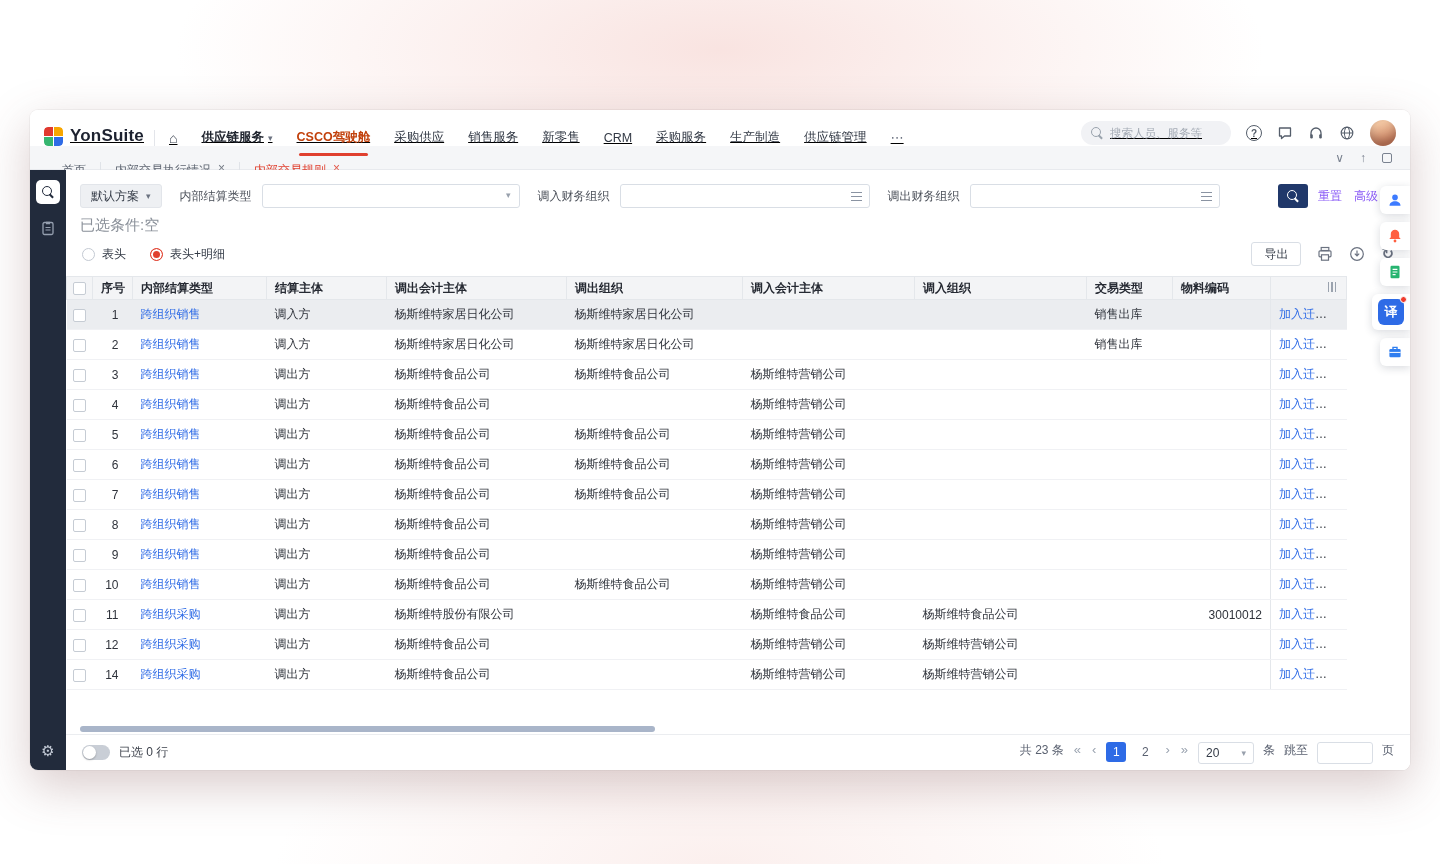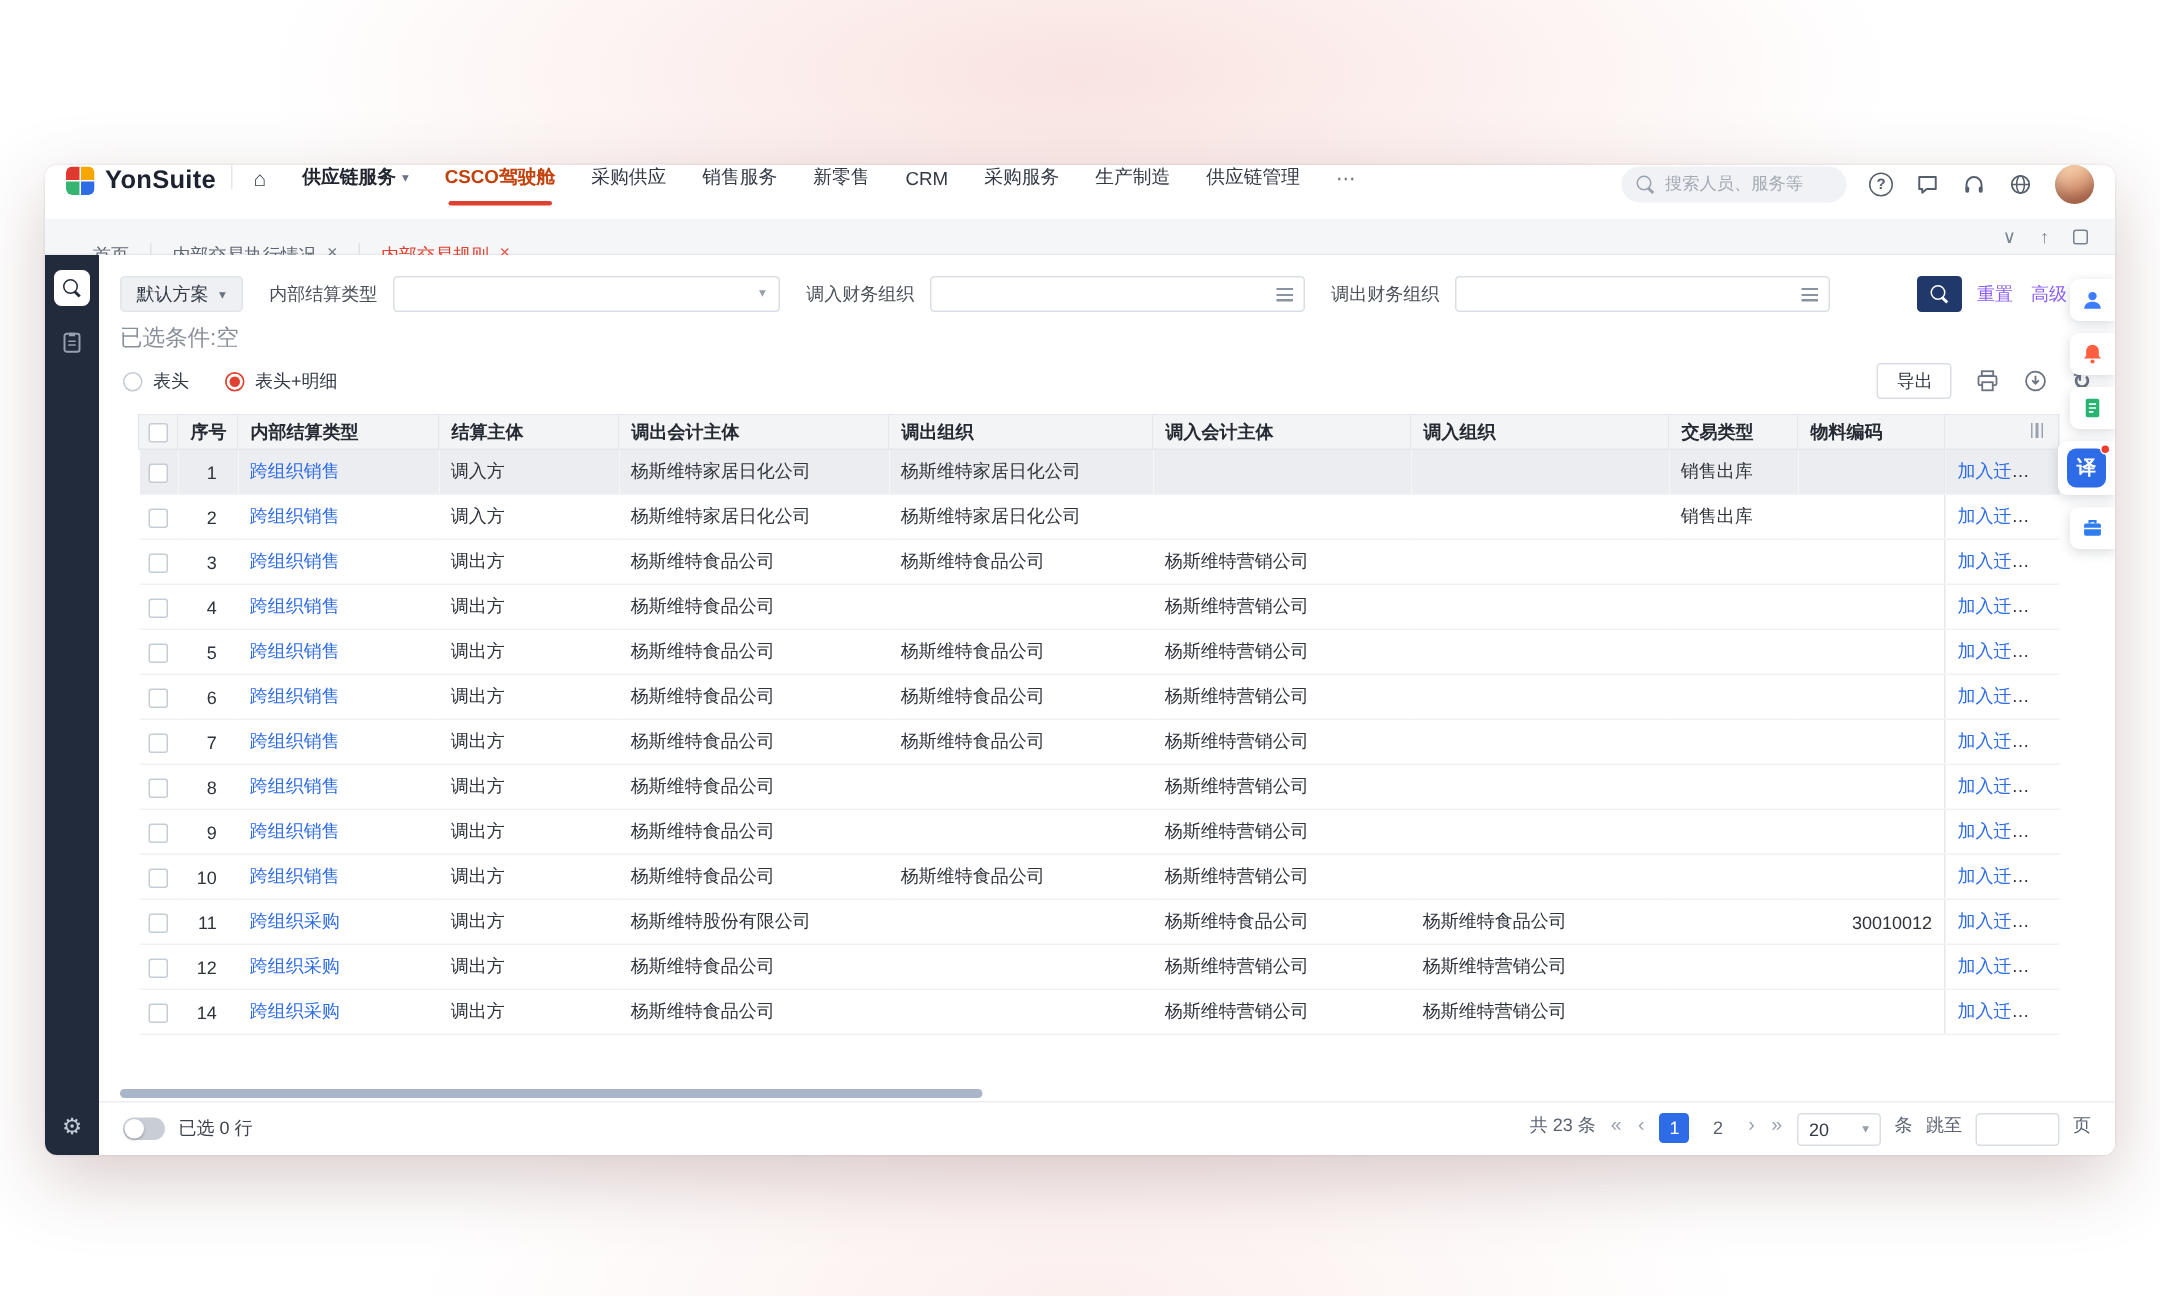--- a/index.html
+++ b/index.html
@@ -9,21 +9,21 @@
   .glow-top { position:absolute; left:50%; top:-140px; transform:translateX(-50%); width:1100px; height:380px;
     background:radial-gradient(ellipse at center, rgba(244,205,200,.55) 0%, rgba(244,205,200,0) 70%); pointer-events:none;}
   .glow-bottom { position:absolute; left:50%; bottom:-160px; transform:translateX(-50%); width:900px; height:320px;
     background:radial-gradient(ellipse at center, rgba(244,210,205,.35) 0%, rgba(244,210,205,0) 70%); pointer-events:none;}
 
   .app-window { position:absolute; left:30px; top:110px; width:1380px; height:660px; background:#fff;
     border-radius:8px; box-shadow:0 16px 48px rgba(120,70,70,.28), 0 0 0 1px rgba(0,0,0,.04);
     display:flex; flex-direction:column; overflow:hidden; }
 
   
-  .topbar { height:36px; flex:0 0 36px; display:flex; align-items:flex-start; padding:0 14px; gap:10px; background:#fff; }
+  .topbar { height:36px; flex:0 0 36px; display:flex; align-items:flex-end; padding:0 14px; gap:10px; background:#fff;text-decoration:underline; }
   .logo { display:flex; align-items:center; gap:7px; }
   .logo-mark { width:19px; height:19px; display:grid; grid-template-columns:9px 9px; grid-template-rows:9px 9px; gap:1px; border-radius:4px; overflow:hidden;}
   .logo-mark span:nth-child(1){background:#e0392f; border-top-left-radius:4px;}
   .logo-mark span:nth-child(2){background:#f7a600; border-top-right-radius:4px;}
   .logo-mark span:nth-child(3){background:#35b56f; border-bottom-left-radius:4px;}
   .logo-mark span:nth-child(4){background:#2e6be6; border-bottom-right-radius:4px;}
   .logo-text { font-size:17px; font-weight:bold; color:#1d2230; letter-spacing:.2px; }
   .v-divider { width:1px; height:16px; background:#e3e5ea; }
   .topnav { display:flex; align-items:center; gap:24px; font-size:12.5px; color:#333a46; margin-left:4px; white-space:nowrap; }
   .home-glyph { font-size:14px; color:#3a4250; }
@@ -81,21 +81,21 @@
   .toolbar-row { flex:0 0 36px; display:flex; align-items:center; padding:4px 16px 10px 16px; font-size:12px; color:#333a46;}
   .radio { display:flex; align-items:center; gap:7px; margin-right:24px; cursor:pointer;}
   .radio-dot { width:13px; height:13px; border:1px solid #c3c9d2; border-radius:50%; background:#fff; }
   .radio.checked .radio-dot { border:1px solid #e0402f; background:#e0402f; box-shadow:inset 0 0 0 2px #fff; }
   .toolbar-right { margin-left:auto; display:flex; align-items:center; gap:16px; color:#6b7280;}
   .export-btn { height:24px; padding:0 12px; border:1px solid #d9dee5; border-radius:3px; background:#fff; color:#333a46; cursor:pointer; display:flex; align-items:center;}
   .tool-icon { display:flex; align-items:center; justify-content:center; cursor:pointer; color:#6b7280;}
   .refresh-glyph { font-size:15px; font-weight:bold; }
 
   
-  .table-viewport { flex:1; min-height:0; overflow:hidden; padding:0 26px; }
+  .table-viewport { flex:1; min-height:0; overflow:hidden; padding:0 0; }
   table { border-collapse:collapse; table-layout:fixed; width:1280px; font-size:12px; color:#2f333b; }
   thead th { height:23px; background:#f3f4f6; border:1px solid #e4e7eb; border-left:0; font-weight:bold; text-align:left; padding:0 8px; color:#262a33; white-space:nowrap; overflow:hidden;}
   thead th:first-child { border-left:1px solid #e4e7eb; }
   tbody td { height:30px; border-bottom:1px solid #f0f1f4; padding:0 8px; white-space:nowrap; overflow:hidden; text-overflow:ellipsis; background:#fff;}
   tr.hl td { background:#ebedf0; }
   .c-check { width:26px; text-align:center; padding:0 !important; }
   .c-no { text-align:right; padding-right:14px !important; }
   th.c-no { text-align:left; padding-left:8px; }
   .c-mat { text-align:right; }
   td.c-action { border-left:1px solid #e4e7eb; }

